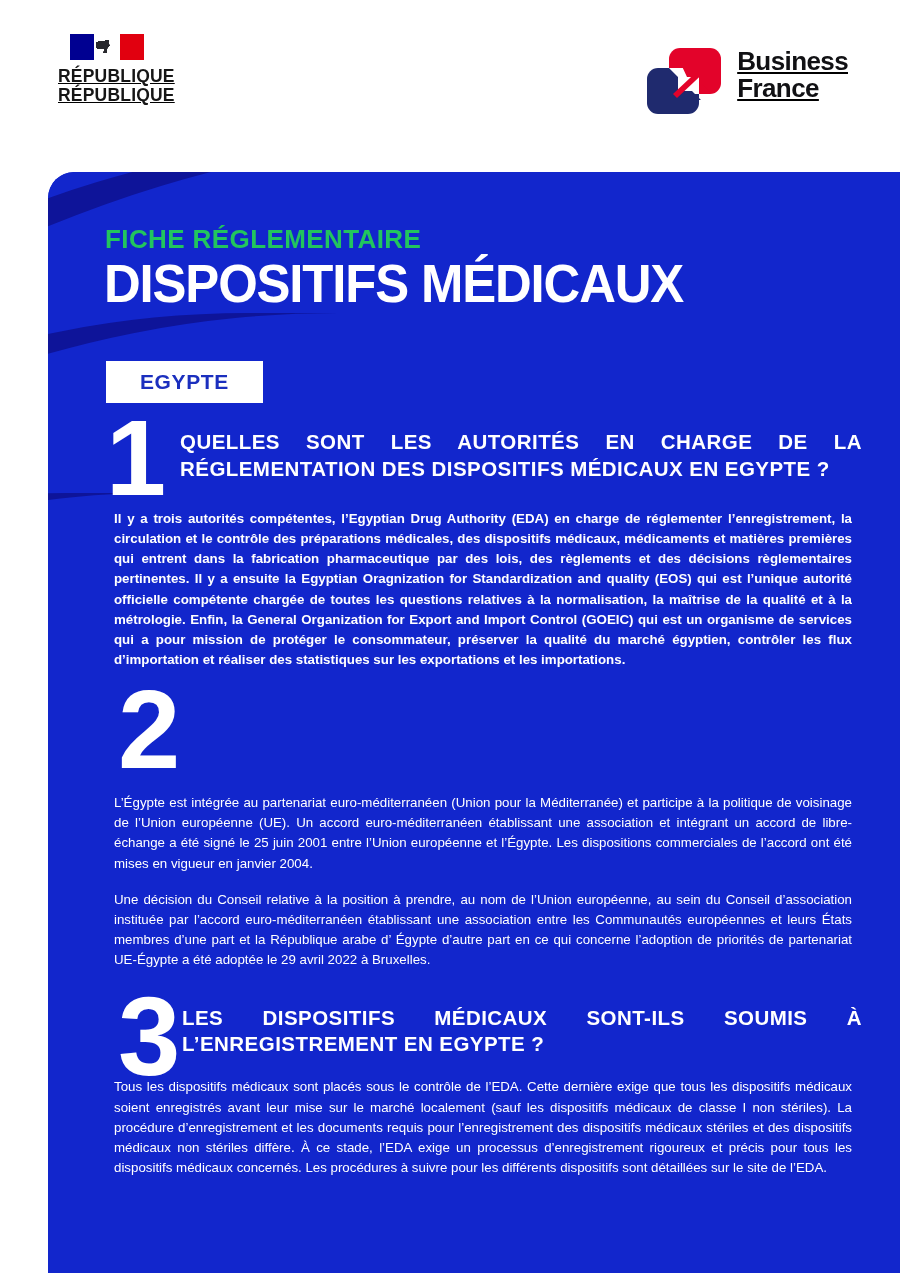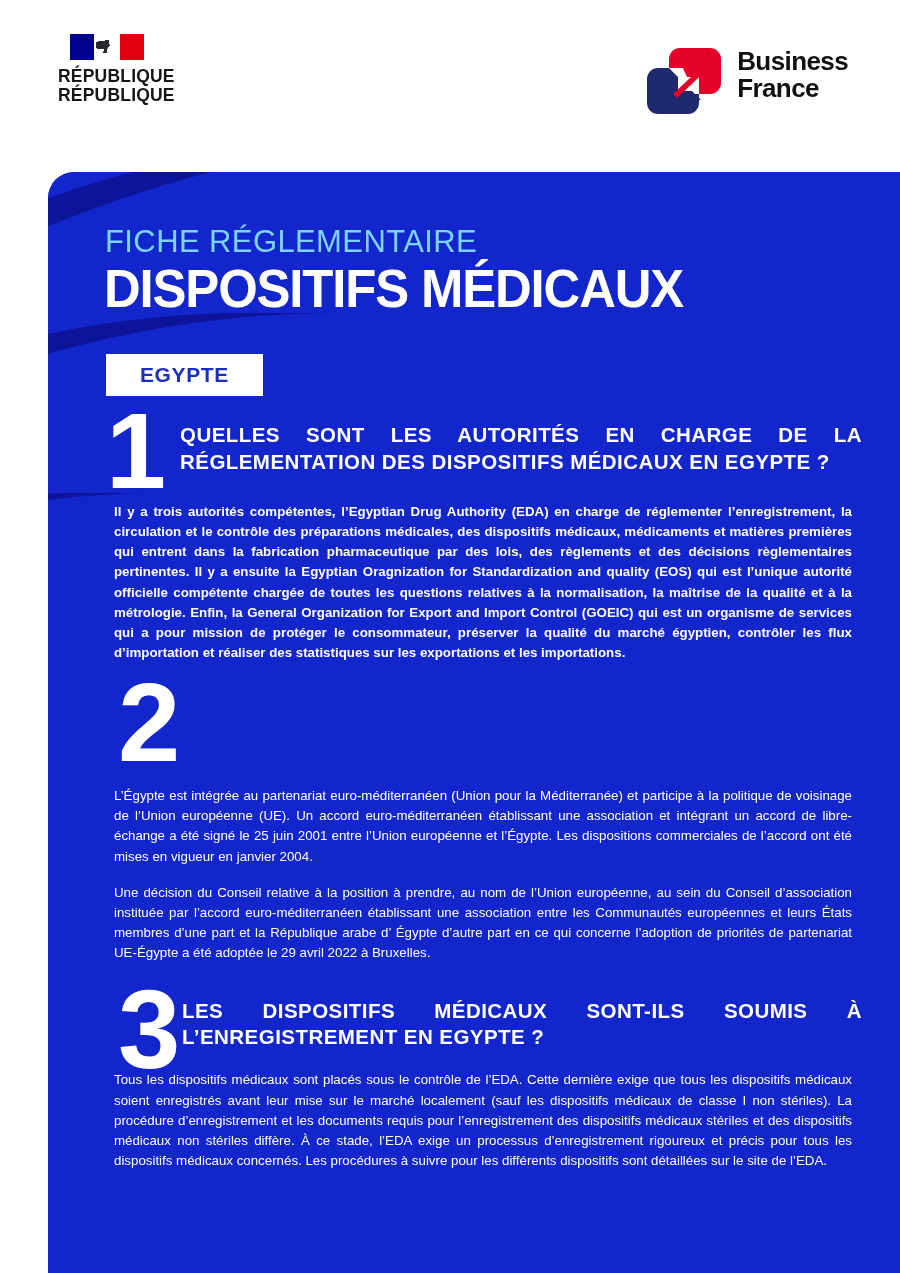--- a/index.html
+++ b/index.html
@@ -13,20 +13,21 @@
     position:relative;
   }
 
   
   .header {
     position:absolute;
     top:0; left:0; right:0; height:170px;
     display:flex; align-items:flex-start;
     justify-content:space-between;
     padding:34px 52px 0 58px;
+    text-decoration:underline;
   }
 
   
   .rf-logo { display:flex; flex-direction:column; width:150px; }
   .rf-flag { display:flex; height:26px; width:74px; margin-left:12px; align-items:stretch; }
   .rf-flag .bl { width:24px; background:#000091; }
   .rf-flag .wh { width:26px; background:#ffffff; position:relative; }
   .rf-flag .rd { width:24px; background:#E1000F; }
   .rf-flag .wh::after{
     content:""; position:absolute; left:2px; top:6px;
@@ -79,22 +80,22 @@
   .panel-bg { position:absolute; inset:0; }
   .panel-bg svg { display:block; width:100%; height:100%; }
 
   .panel-inner {
     position:absolute; inset:0;
     padding:52px 38px 0 56px;
   }
 
   
   .kicker {
-    color:#7dd3fc;
-    font-size:31px; font-weight:normal;
+    color:#22c55e;
+    font-size:26px; font-weight:bold;
     letter-spacing:.4px;
     margin:0 0 2px 1px;
   }
   .maintitle {
     color:#ffffff;
     font-size:53px; font-weight:bold;
     letter-spacing:-1.2px;
     line-height:1.02;
     margin:0;
     transform:scaleX(.96);
@@ -102,21 +103,21 @@
     white-space:nowrap;
   }
 
   .country-badge {
     display:inline-block;
     background:#ffffff;
     color:#1B2FBE;
     font-weight:bold; font-size:21px;
     letter-spacing:.6px;
     padding:9px 34px 9px 34px;
-    margin:38px 0 0 2px;
+    margin:50px 0 0 2px;
   }
 
   
   .qblock { position:relative; }
   .qhead { display:flex; align-items:flex-start; }
   .qnum {
     color:#ffffff;
     font-weight:bold;
     font-size:104px;
     line-height:.72;

